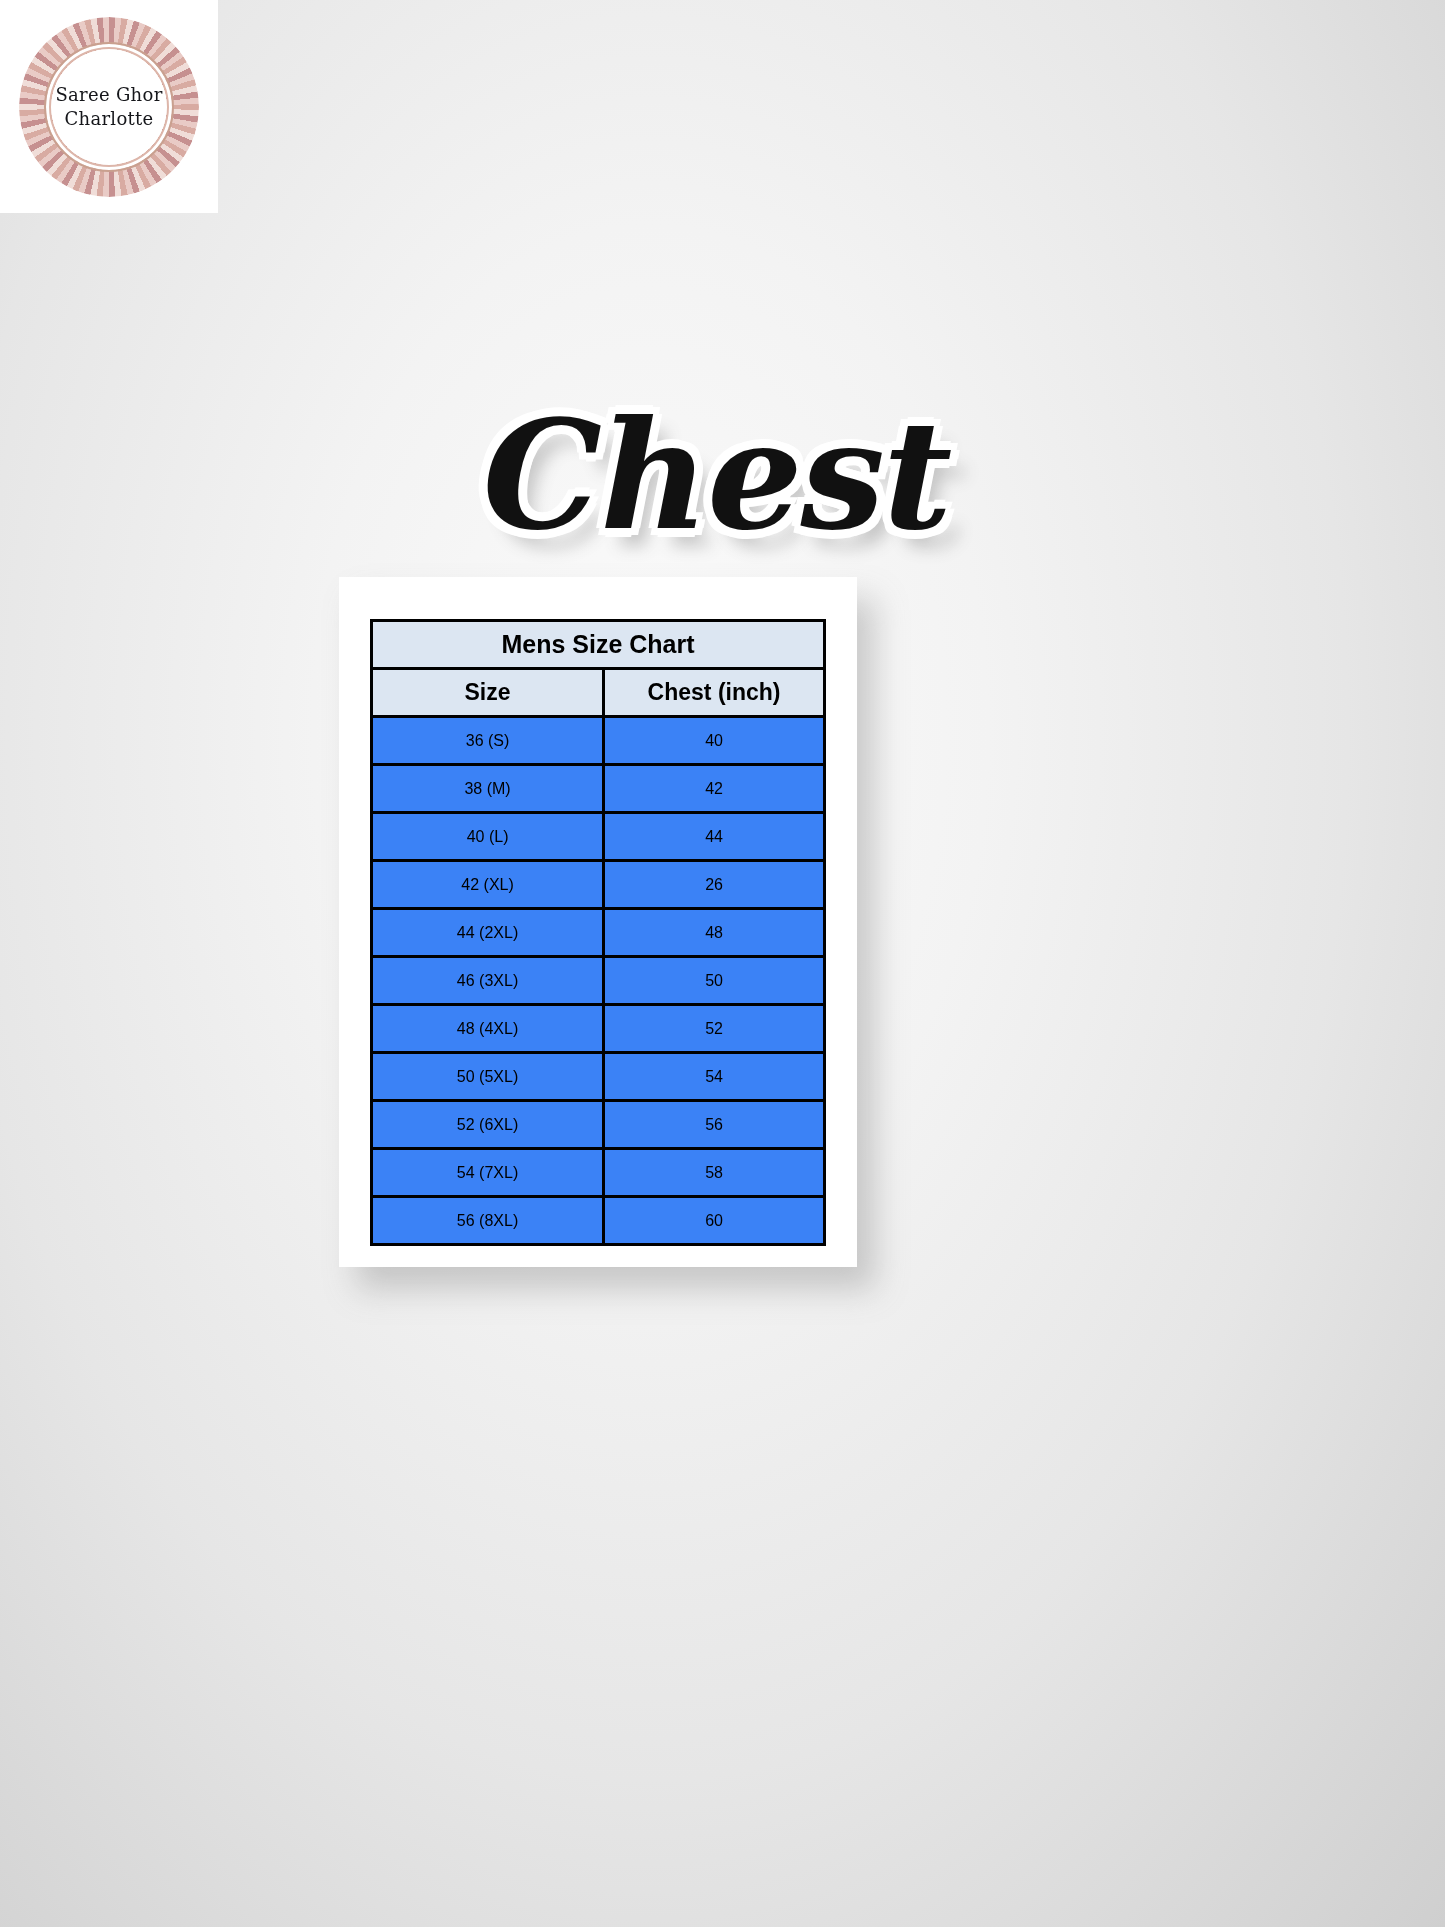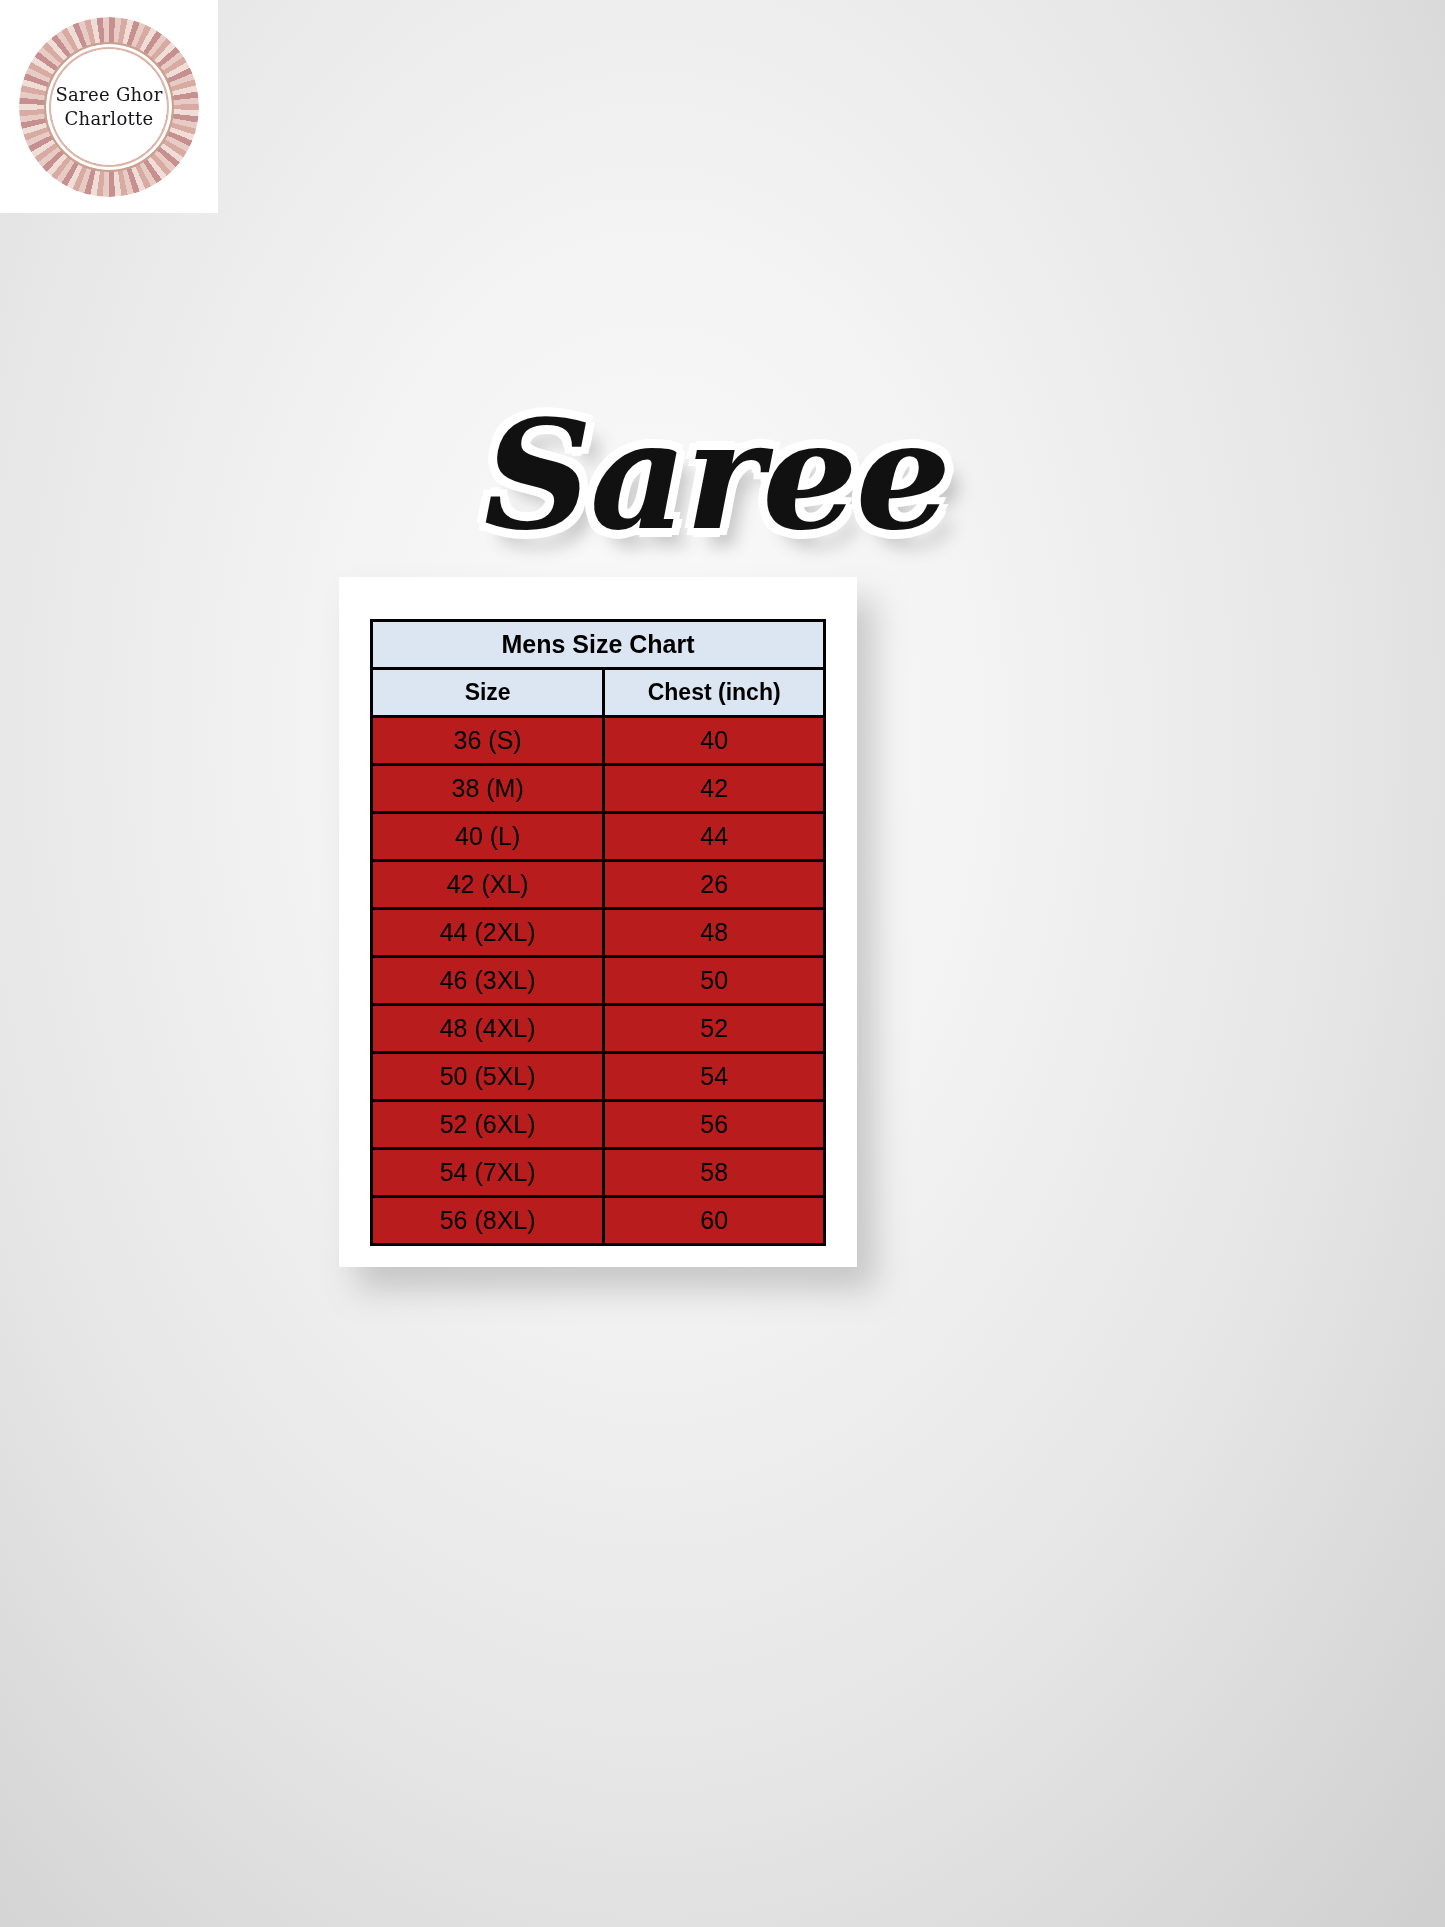--- a/index.html
+++ b/index.html
@@ -127,22 +127,22 @@
     font-weight: bold;
     height: 45px;
   }
   .head-cell {
     background: #dce6f2;
     font-size: 23px;
     font-weight: bold;
     height: 45px;
   }
   .body-cell {
-    background: #b91c1c;
-    font-size: 25px;
+    background: #3b82f6;
+    font-size: 16px;
     font-weight: normal;
     height: 45px;
   }
   .col-size { width: 234px; }
   .col-chest { width: 222px; }
 
   
   table.size-chart tr + tr td { border-top-width: 0; }
   table.size-chart td + td { border-left-width: 0; }
 </style>
@@ -152,21 +152,21 @@
 <div class="logo-badge">
   <div class="logo-ring"></div>
   <div class="logo-ring-inner"></div>
   <div class="logo-text">
     <div>Saree Ghor</div>
     <div>Charlotte</div>
   </div>
 </div>
 
 <div class="headline-wrap">
-  <span class="headline">Saree</span>
+  <span class="headline">Chest</span>
 </div>
 
 <div class="card">
   <table class="size-chart">
     <tbody>
       <tr>
         <td class="title-cell" colspan="2">Mens Size Chart</td>
       </tr>
       <tr>
         <td class="head-cell col-size">Size</td>

